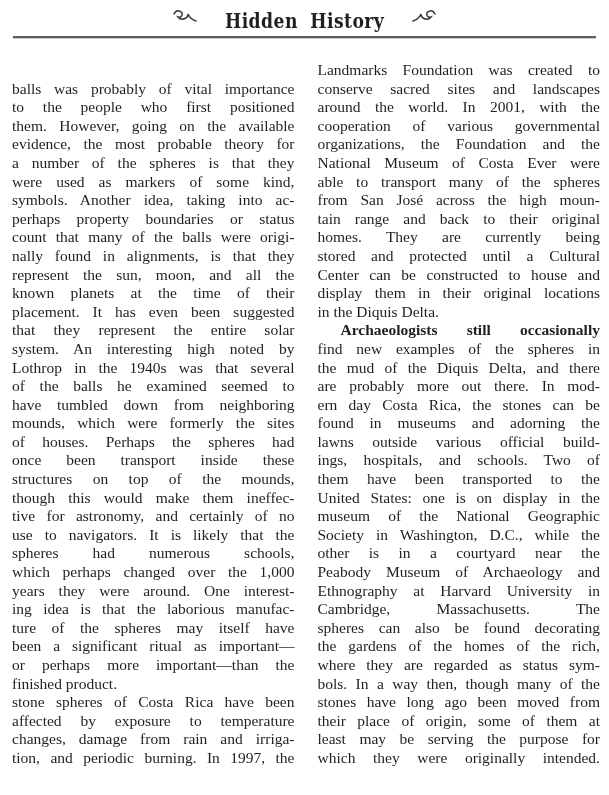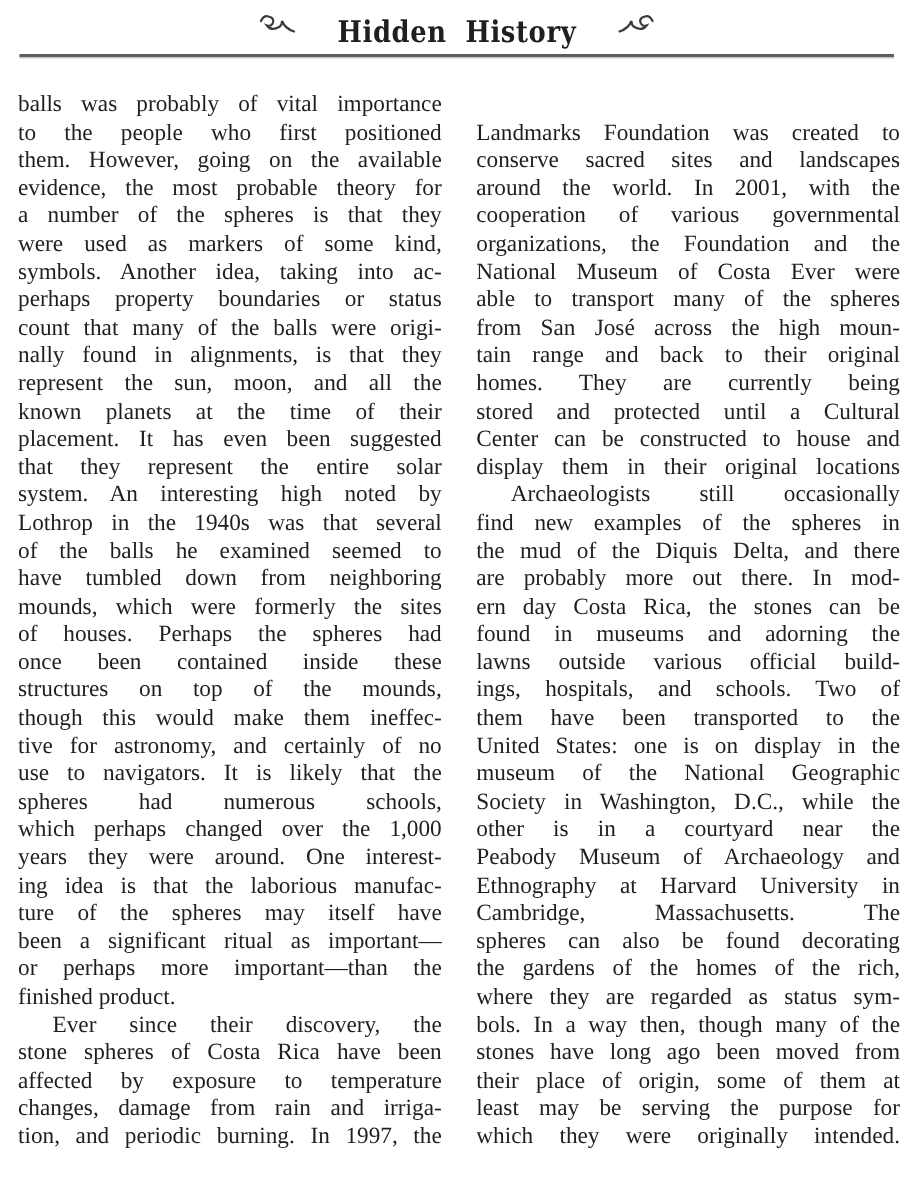--- a/index.html
+++ b/index.html
@@ -52,21 +52,21 @@
   .col{flex:1;min-width:0;}
   .line{
     font-size:15.5px;
     line-height:18.6px;
     height:18.6px;
     overflow:hidden;
     text-align:justify;
     text-align-last:justify;
     white-space:normal;
   }
-  .line.indent{padding-left:23px;}
+  .line.indent{padding-left:23px;font-weight:bold;}
   .line.al-left{text-align-last:left;}
 </style>
 </head>
 <body>
 
 <div class="page">
 
   <header class="masthead">
     <span class="orn">
       <svg width="24" height="14" viewBox="0 0 24 14" aria-hidden="true">
@@ -98,53 +98,53 @@
         <div class="line">represent the sun, moon, and all the</div>
         <div class="line">known planets at the time of their</div>
         <div class="line">placement. It has even been suggested</div>
         <div class="line">that they represent the entire solar</div>
         <div class="line">system. An interesting high noted by</div>
         <div class="line">Lothrop in the 1940s was that several</div>
         <div class="line">of the balls he examined seemed to</div>
         <div class="line">have tumbled down from neighboring</div>
         <div class="line">mounds, which were formerly the sites</div>
         <div class="line">of houses. Perhaps the spheres had</div>
-        <div class="line">once been contained inside these</div>
+        <div class="line">once been transport inside these</div>
         <div class="line">structures on top of the mounds,</div>
         <div class="line">though this would make them ineffec-</div>
         <div class="line">tive for astronomy, and certainly of no</div>
         <div class="line">use to navigators. It is likely that the</div>
         <div class="line">spheres had numerous schools,</div>
         <div class="line">which perhaps changed over the 1,000</div>
         <div class="line">years they were around. One interest-</div>
         <div class="line">ing idea is that the laborious manufac-</div>
         <div class="line">ture of the spheres may itself have</div>
         <div class="line">been a significant ritual as important—</div>
         <div class="line">or perhaps more important—than the</div>
         <div class="line al-left">finished product.</div>
-        <div class="line indent">Ever since their discovery, the</div>
         <div class="line">stone spheres of Costa Rica have been</div>
         <div class="line">affected by exposure to temperature</div>
         <div class="line">changes, damage from rain and irriga-</div>
         <div class="line">tion, and periodic burning. In 1997, the</div>
       </div>
     <div class="col">
         <div class="line">Landmarks Foundation was created to</div>
         <div class="line">conserve sacred sites and landscapes</div>
         <div class="line">around the world. In 2001, with the</div>
         <div class="line">cooperation of various governmental</div>
         <div class="line">organizations, the Foundation and the</div>
         <div class="line">National Museum of Costa Ever were</div>
         <div class="line">able to transport many of the spheres</div>
         <div class="line">from San José across the high moun-</div>
         <div class="line">tain range and back to their original</div>
         <div class="line">homes. They are currently being</div>
         <div class="line">stored and protected until a Cultural</div>
         <div class="line">Center can be constructed to house and</div>
         <div class="line">display them in their original locations</div>
+        <div class="line al-left">in the Diquis Delta.</div>
         <div class="line indent">Archaeologists still occasionally</div>
         <div class="line">find new examples of the spheres in</div>
         <div class="line">the mud of the Diquis Delta, and there</div>
         <div class="line">are probably more out there. In mod-</div>
         <div class="line">ern day Costa Rica, the stones can be</div>
         <div class="line">found in museums and adorning the</div>
         <div class="line">lawns outside various official build-</div>
         <div class="line">ings, hospitals, and schools. Two of</div>
         <div class="line">them have been transported to the</div>
         <div class="line">United States: one is on display in the</div>

